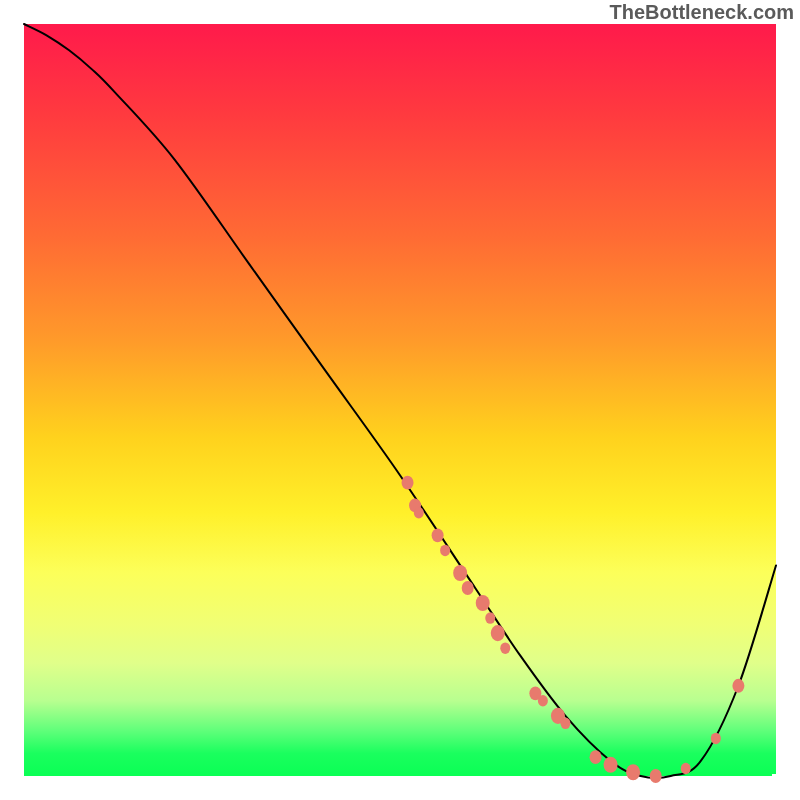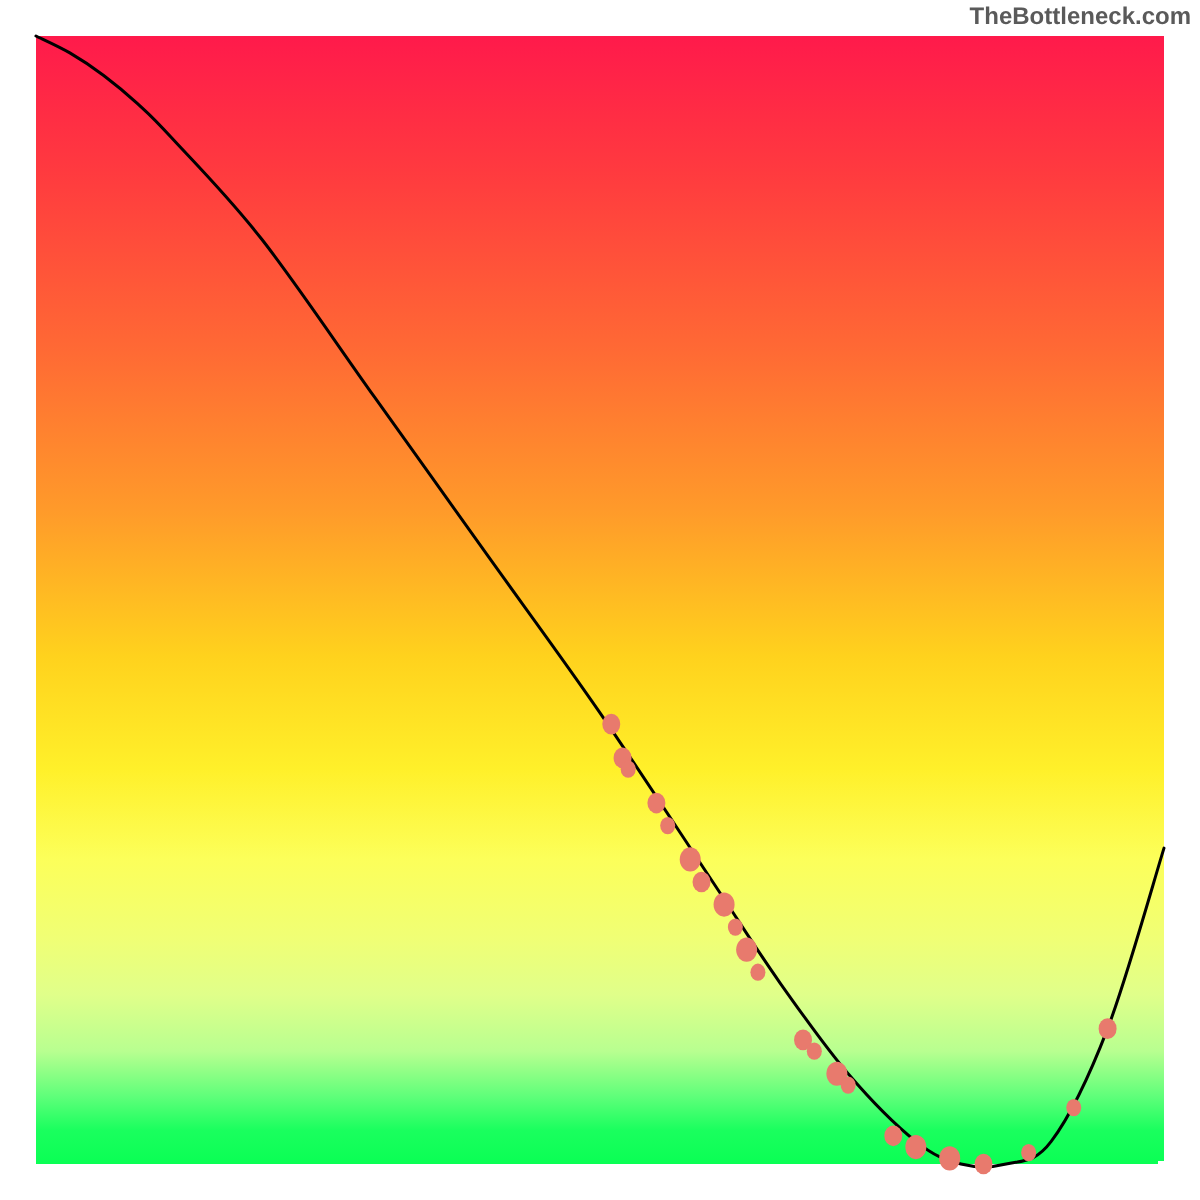--- a/index.html
+++ b/index.html
@@ -69,21 +69,21 @@
     fill: #e87a6d;
   }
   
   .attr {
     position: absolute;
     top: 0;
     right: 6px;
     height: 24px;
     display: flex;
     align-items: center;
-    font-size: 16px;
+    font-size: 20px;
     font-weight: 700;
     color: #5a5a5a;
   }
 </style>
 </head>
 <body>
 
 <div class="stage">
   <div class="attr">
     <span>TheBottleneck.com</span>

